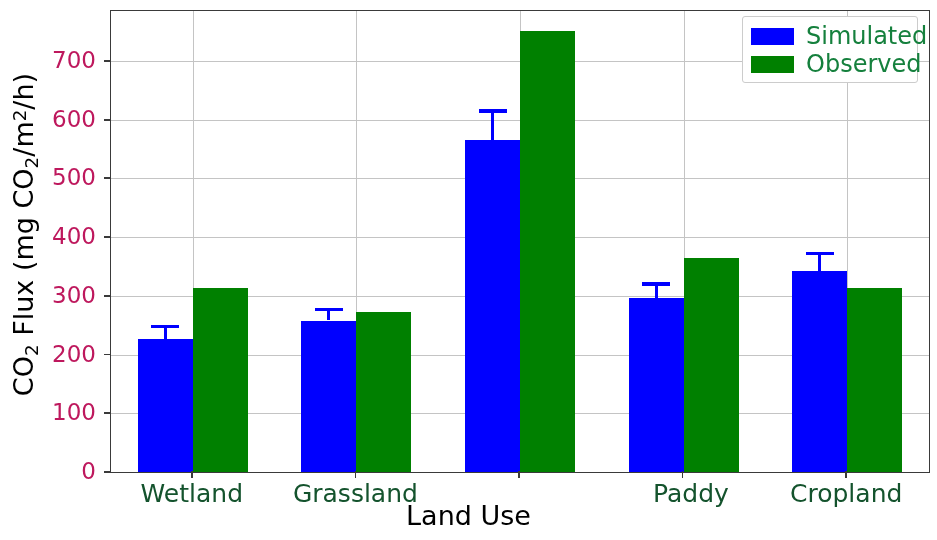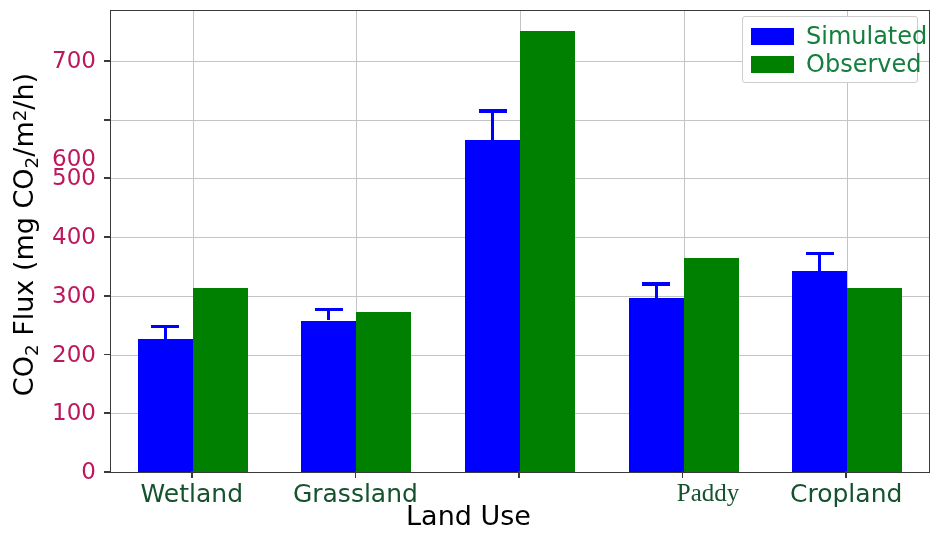--- a/index.html
+++ b/index.html
@@ -231,24 +231,24 @@
       <div class="legend-label">Observed</div>
     </div>
   </div>
 
 <div class="ytick-label" style="top: 471px; right: 841px;">0</div>
     <div class="ytick-label" style="top: 412.274px; right: 841px;">100</div>
     <div class="ytick-label" style="top: 353.548px; right: 841px;">200</div>
     <div class="ytick-label" style="top: 294.822px; right: 841px;">300</div>
     <div class="ytick-label" style="top: 236.096px; right: 841px;">400</div>
     <div class="ytick-label" style="top: 177.369px; right: 841px;">500</div>
-    <div class="ytick-label" style="top: 118.643px; right: 841px; margin-top: 39px;">600</div>
+    <div class="ytick-label" style="top: 118.643px; right: 841px;">600</div>
     <div class="ytick-label" style="top: 59.9172px; right: 841px;">700</div>
     <div class="xtick-mark" style="left: 190.9px; top: 471px;"></div>
     <div class="xtick-label" style="left: 191.8px; top: 479px;">Wetland</div>
     <div class="xtick-mark" style="left: 354.5px; top: 471px;"></div>
     <div class="xtick-label" style="left: 355.4px; top: 479px;">Grassland</div>
     <div class="xtick-mark" style="left: 518.1px; top: 471px;"></div>
     <div class="xtick-mark" style="left: 681.7px; top: 471px;"></div>
-    <div class="xtick-label" style="left: 708px; top: 479px; font-family: Liberation Serif, serif;">Paddy</div>
+    <div class="xtick-label" style="left: 691px; top: 479px;">Paddy</div>
     <div class="xtick-mark" style="left: 845.3px; top: 471px;"></div>
     <div class="xtick-label" style="left: 846.2px; top: 479px;">Cropland</div>
   </div>
 
 </body></html>

